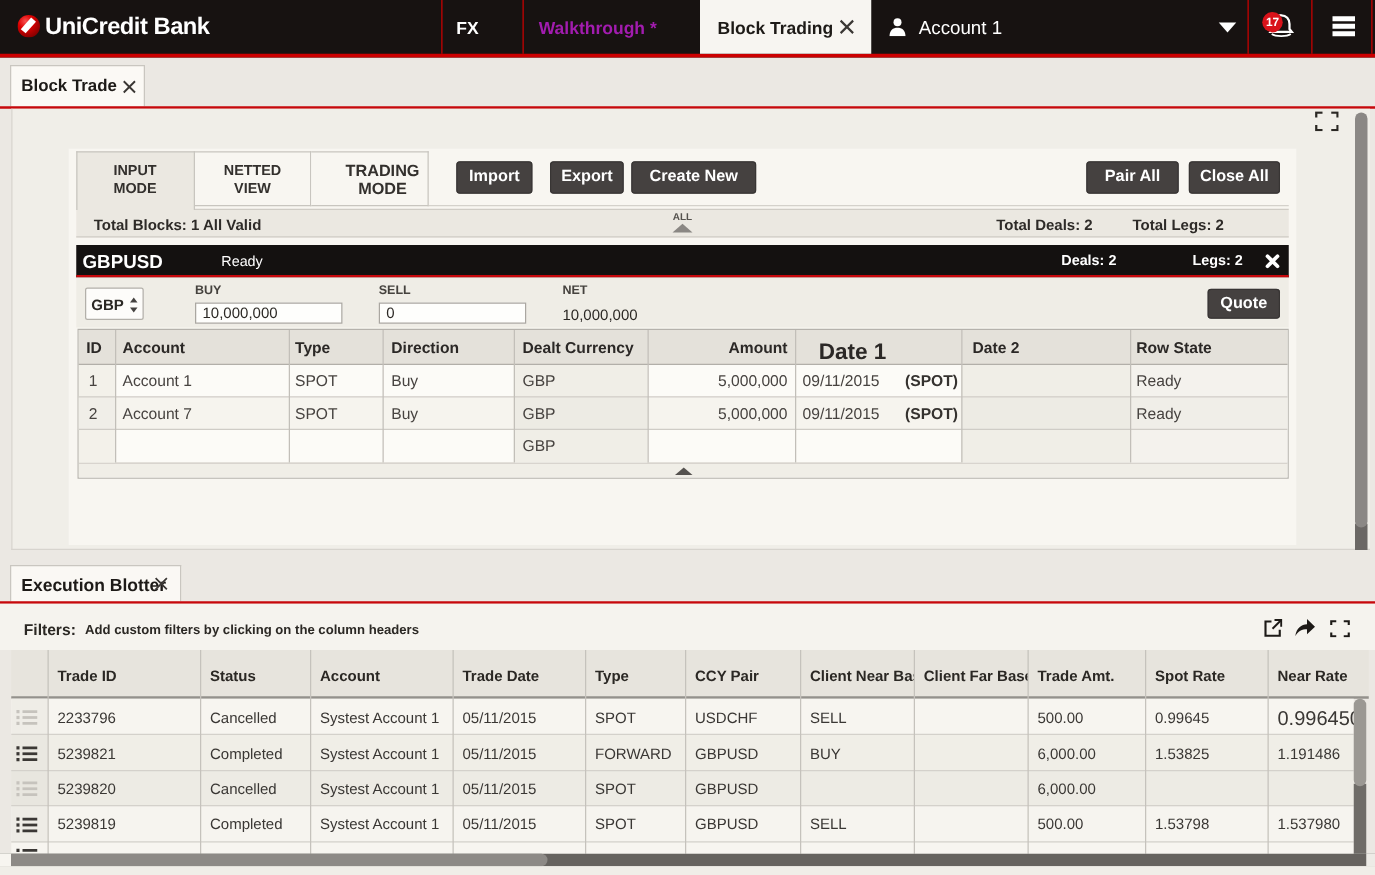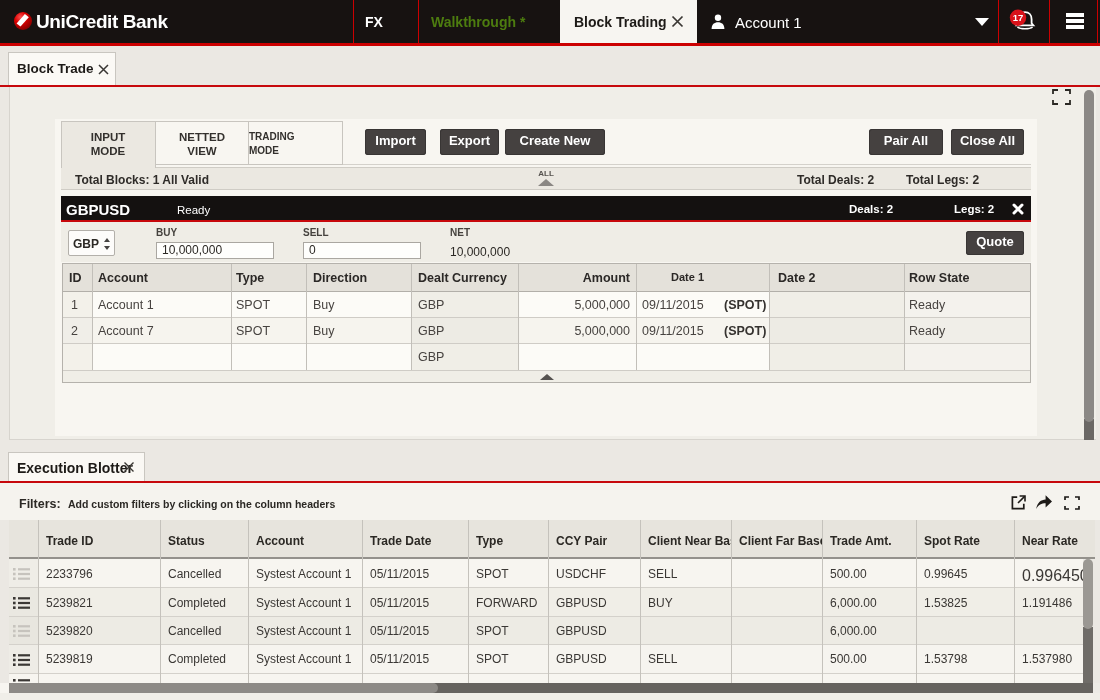--- a/index.html
+++ b/index.html
@@ -24,21 +24,21 @@
         </radialGradient>
       </defs>
       <circle cx="9" cy="9" r="9" fill="url(#ucg)"></circle>
       <path d="M2.6 11.4 L10.9 1.9 L14.8 5.3 L6.5 14.6 Z" fill="#fff"></path>
     </svg>
 </div>
 <div class="a b" style="left:36px;top:11px;font-size:19px;color:#fff;letter-spacing:-0.4px">UniCredit Bank</div>
 <div class="a" style="left:353px;top:0;width:1px;height:43px;background:#cc0001"></div>
 <div class="a" style="left:418px;top:0;width:1px;height:43px;background:#cc0001"></div>
 <div class="a b" style="left:365px;top:14px;font-size:14px;color:#fff">FX</div>
-<div class="a b" style="left:431px;top:14px;font-size:14px;color:#4d7c0f">Walkthrough *</div>
+<div class="a b" style="left:431px;top:14px;font-size:14px;color:#a21caf">Walkthrough *</div>
 <div class="a" style="left:560px;top:0;width:137px;height:43px;background:#f7f5f1"></div>
 <div class="a b" style="left:574px;top:14px;font-size:14px;color:#1d1a17">Block Trading</div>
 <div class="a" style="left:670px;top:14px">
 <svg width="15" height="15" viewBox="0 0 15 15">
       <path d="M2.5 2.5 L12.5 12.5 M12.5 2.5 L2.5 12.5" stroke="#3a3734" stroke-width="1.7"></path>
     </svg>
 </div>
 <div class="a" style="left:711px;top:14px">
 <svg width="14" height="15" viewBox="0 0 14 15">
       <circle cx="7" cy="3.7" r="3.2" fill="#fff"></circle>
@@ -86,21 +86,21 @@
 <div class="a" style="left:1084px;top:419px;width:10px;height:21px;background:#6b6865"></div>
 <div class="a" style="left:1084px;top:90px;width:10px;height:332px;background:#8b8885;border-radius:5px"></div>
 
 <div class="a" style="left:155px;top:121px;width:94px;height:44px;background:#f8f6f1;border:1px solid #c8c5bf;border-left:none"></div>
 <div class="a" style="left:249px;top:121px;width:94px;height:44px;background:#f8f6f1;border:1px solid #c8c5bf;border-left:none"></div>
 <div class="a" style="left:343px;top:164px;width:688px;height:1px;background:#d4d1cb"></div>
 <div class="a" style="left:155px;top:167px;width:876px;height:1px;background:#cfccc5"></div>
 <div class="a" style="left:61px;top:121px;width:95px;height:47px;background:#ebe8e1;border:1px solid #c8c5bf;border-bottom:none"></div>
 <div class="a b" style="left:61px;top:130px;width:94px;text-align:center;font-size:11.5px;line-height:14px;color:#33302d">INPUT<br>MODE</div>
 <div class="a b" style="left:155px;top:130px;width:94px;text-align:center;font-size:11.5px;line-height:14px;color:#33302d">NETTED<br>VIEW</div>
-<div class="a b" style="left:249px;top:130px;width:94px;text-align:left;font-size:10px;line-height:14px;color:#33302d">TRADING<br>MODE</div>
+<div class="a b" style="left:259px;top:130px;width:94px;text-align:center;font-size:13px;line-height:14px;color:#33302d">TRADING<br>MODE</div>
 <div class="btn" style="left:365px;top:129px;width:61px;height:26px;line-height:24px">Import</div>
 <div class="btn" style="left:440px;top:129px;width:59px;height:26px;line-height:24px">Export</div>
 <div class="btn" style="left:505px;top:129px;width:100px;height:26px;line-height:24px">Create New</div>
 <div class="btn" style="left:869px;top:129px;width:74px;height:26px;line-height:24px">Pair All</div>
 <div class="btn" style="left:951px;top:129px;width:73px;height:26px;line-height:24px">Close All</div>
 
 <div class="a" style="left:61px;top:168px;width:970px;height:22px;background:#ebe8e1;border-bottom:1px solid #cfccc5"></div>
 <div class="a b" style="left:75px;top:173px;font-size:12px;color:#2e2b28">Total Blocks: 1 All Valid</div>
 <div class="a b" style="left:531px;top:169px;width:30px;text-align:center;font-size:8px;color:#55524e">ALL</div>
 <div class="a" style="left:538px;top:179px;width:0;height:0;border-left:8px solid transparent;border-right:8px solid transparent;border-bottom:7px solid #8a8783"></div>
@@ -165,21 +165,21 @@
   <div class="a" style="left:573px;top:0;width:1px;height:106px;background:#c2bfb9"></div>
   <div class="a" style="left:706px;top:0;width:1px;height:106px;background:#c2bfb9"></div>
   <div class="a" style="left:841px;top:0;width:1px;height:106px;background:#c2bfb9"></div>
 
   <div class="a b" style="left:6px;top:7px;font-size:12.5px">ID</div>
   <div class="a b" style="left:35px;top:7px;font-size:12.5px">Account</div>
   <div class="a b" style="left:173px;top:7px;font-size:12.5px">Type</div>
   <div class="a b" style="left:250px;top:7px;font-size:12.5px">Direction</div>
   <div class="a b" style="left:355px;top:7px;font-size:12.5px">Dealt Currency</div>
   <div class="a b" style="left:455px;top:7px;width:112px;text-align:right;font-size:12.5px">Amount</div>
-  <div class="a b" style="left:608px;top:7px;font-size:11px">Date 1</div>
+  <div class="a b" style="left:592px;top:7px;font-size:18px">Date 1</div>
   <div class="a b" style="left:715px;top:7px;font-size:12.5px">Date 2</div>
   <div class="a b" style="left:846px;top:7px;font-size:12.5px">Row State</div>
 
   <div class="a" style="left:8px;top:34px;font-size:12.5px;color:#474340">1</div>
   <div class="a" style="left:35px;top:34px;font-size:12.5px;color:#474340">Account 1</div>
   <div class="a" style="left:173px;top:34px;font-size:12.5px;color:#474340">SPOT</div>
   <div class="a" style="left:250px;top:34px;font-size:12.5px;color:#474340">Buy</div>
   <div class="a" style="left:355px;top:34px;font-size:12.5px;color:#474340">GBP</div>
   <div class="a" style="left:455px;top:34px;width:112px;text-align:right;font-size:12.5px;color:#474340">5,000,000</div>
   <div class="a" style="left:579px;top:34px;font-size:12.5px;color:#474340">09/11/2015</div>

